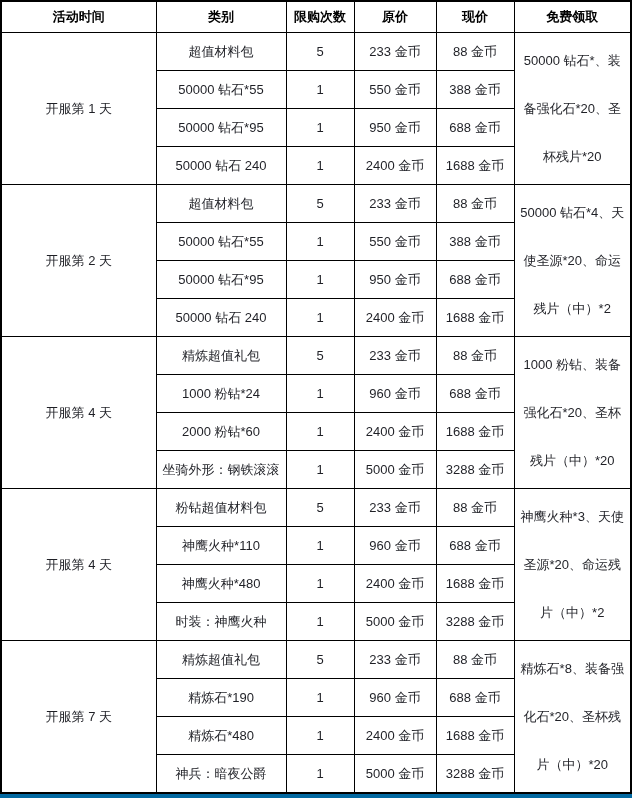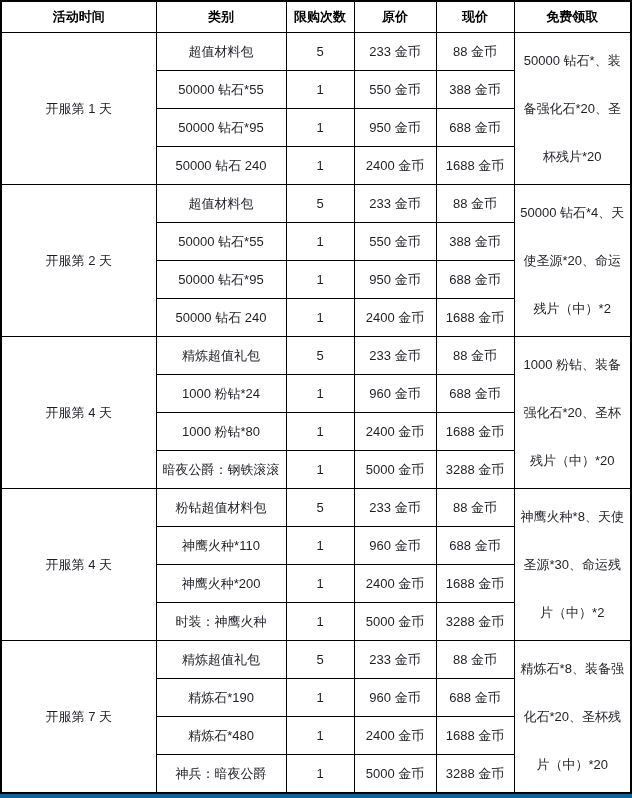--- a/index.html
+++ b/index.html
@@ -139,48 +139,48 @@
         <td>88 金币</td>
         <td class="free-cell" rowspan="4">1000 粉钻、装备强化石*20、圣杯残片（中）*20</td>
       </tr>
       <tr>
         <td>1000 粉钻*24</td>
         <td>1</td>
         <td>960 金币</td>
         <td>688 金币</td>
       </tr>
       <tr>
-        <td>1000 粉钻*80</td>
-        <td>1</td>
-        <td>2400 金币</td>
-        <td>1688 金币</td>
-      </tr>
-      <tr>
-        <td>暗夜公爵：钢铁滚滚</td>
+        <td>2000 粉钻*60</td>
+        <td>1</td>
+        <td>2400 金币</td>
+        <td>1688 金币</td>
+      </tr>
+      <tr>
+        <td>坐骑外形：钢铁滚滚</td>
         <td>1</td>
         <td>5000 金币</td>
         <td>3288 金币</td>
       </tr>
 
       <tr>
         <td class="day-cell" rowspan="4">开服第 4 天</td>
         <td>粉钻超值材料包</td>
         <td>5</td>
         <td>233 金币</td>
         <td>88 金币</td>
-        <td class="free-cell" rowspan="4">神鹰火种*8、天使圣源*30、命运残片（中）*2</td>
+        <td class="free-cell" rowspan="4">神鹰火种*3、天使圣源*20、命运残片（中）*2</td>
       </tr>
       <tr>
         <td>神鹰火种*110</td>
         <td>1</td>
         <td>960 金币</td>
         <td>688 金币</td>
       </tr>
       <tr>
-        <td>神鹰火种*200</td>
+        <td>神鹰火种*480</td>
         <td>1</td>
         <td>2400 金币</td>
         <td>1688 金币</td>
       </tr>
       <tr>
         <td>时装：神鹰火种</td>
         <td>1</td>
         <td>5000 金币</td>
         <td>3288 金币</td>
       </tr>

